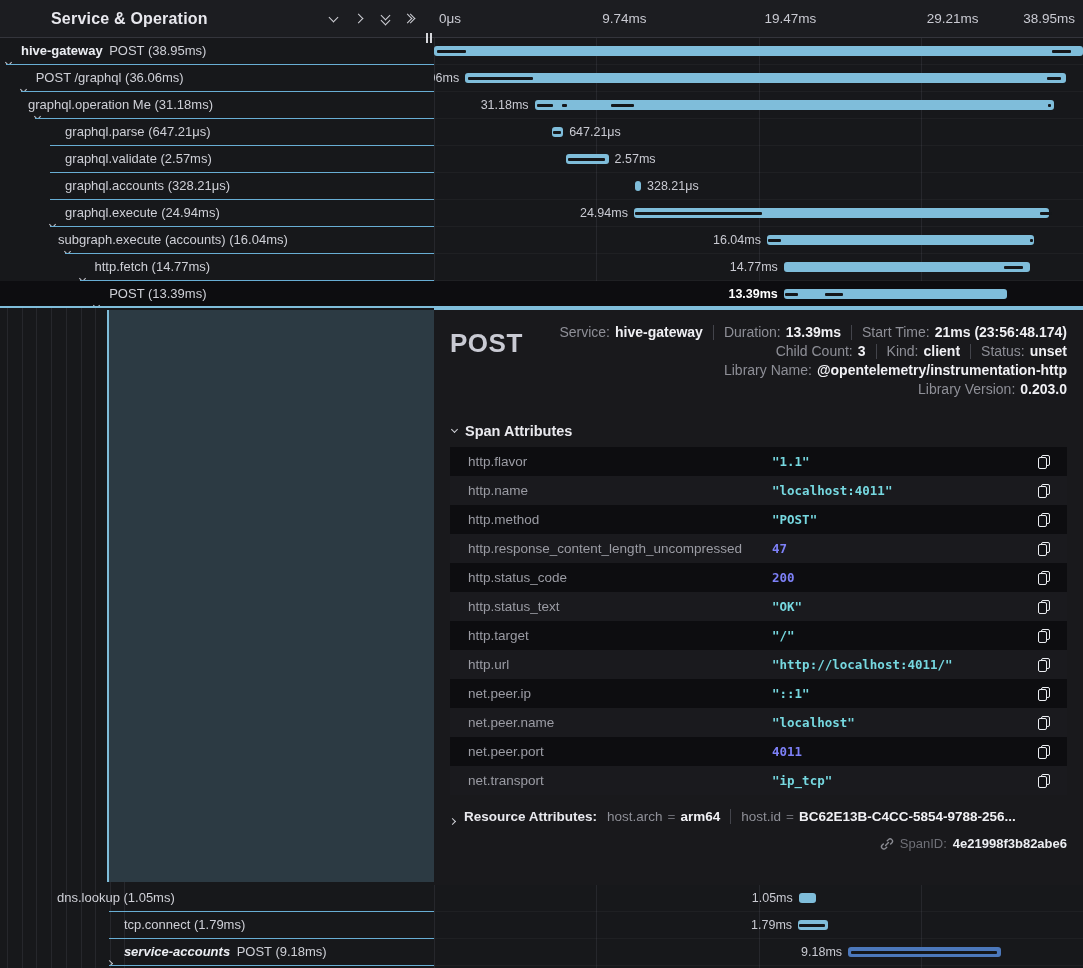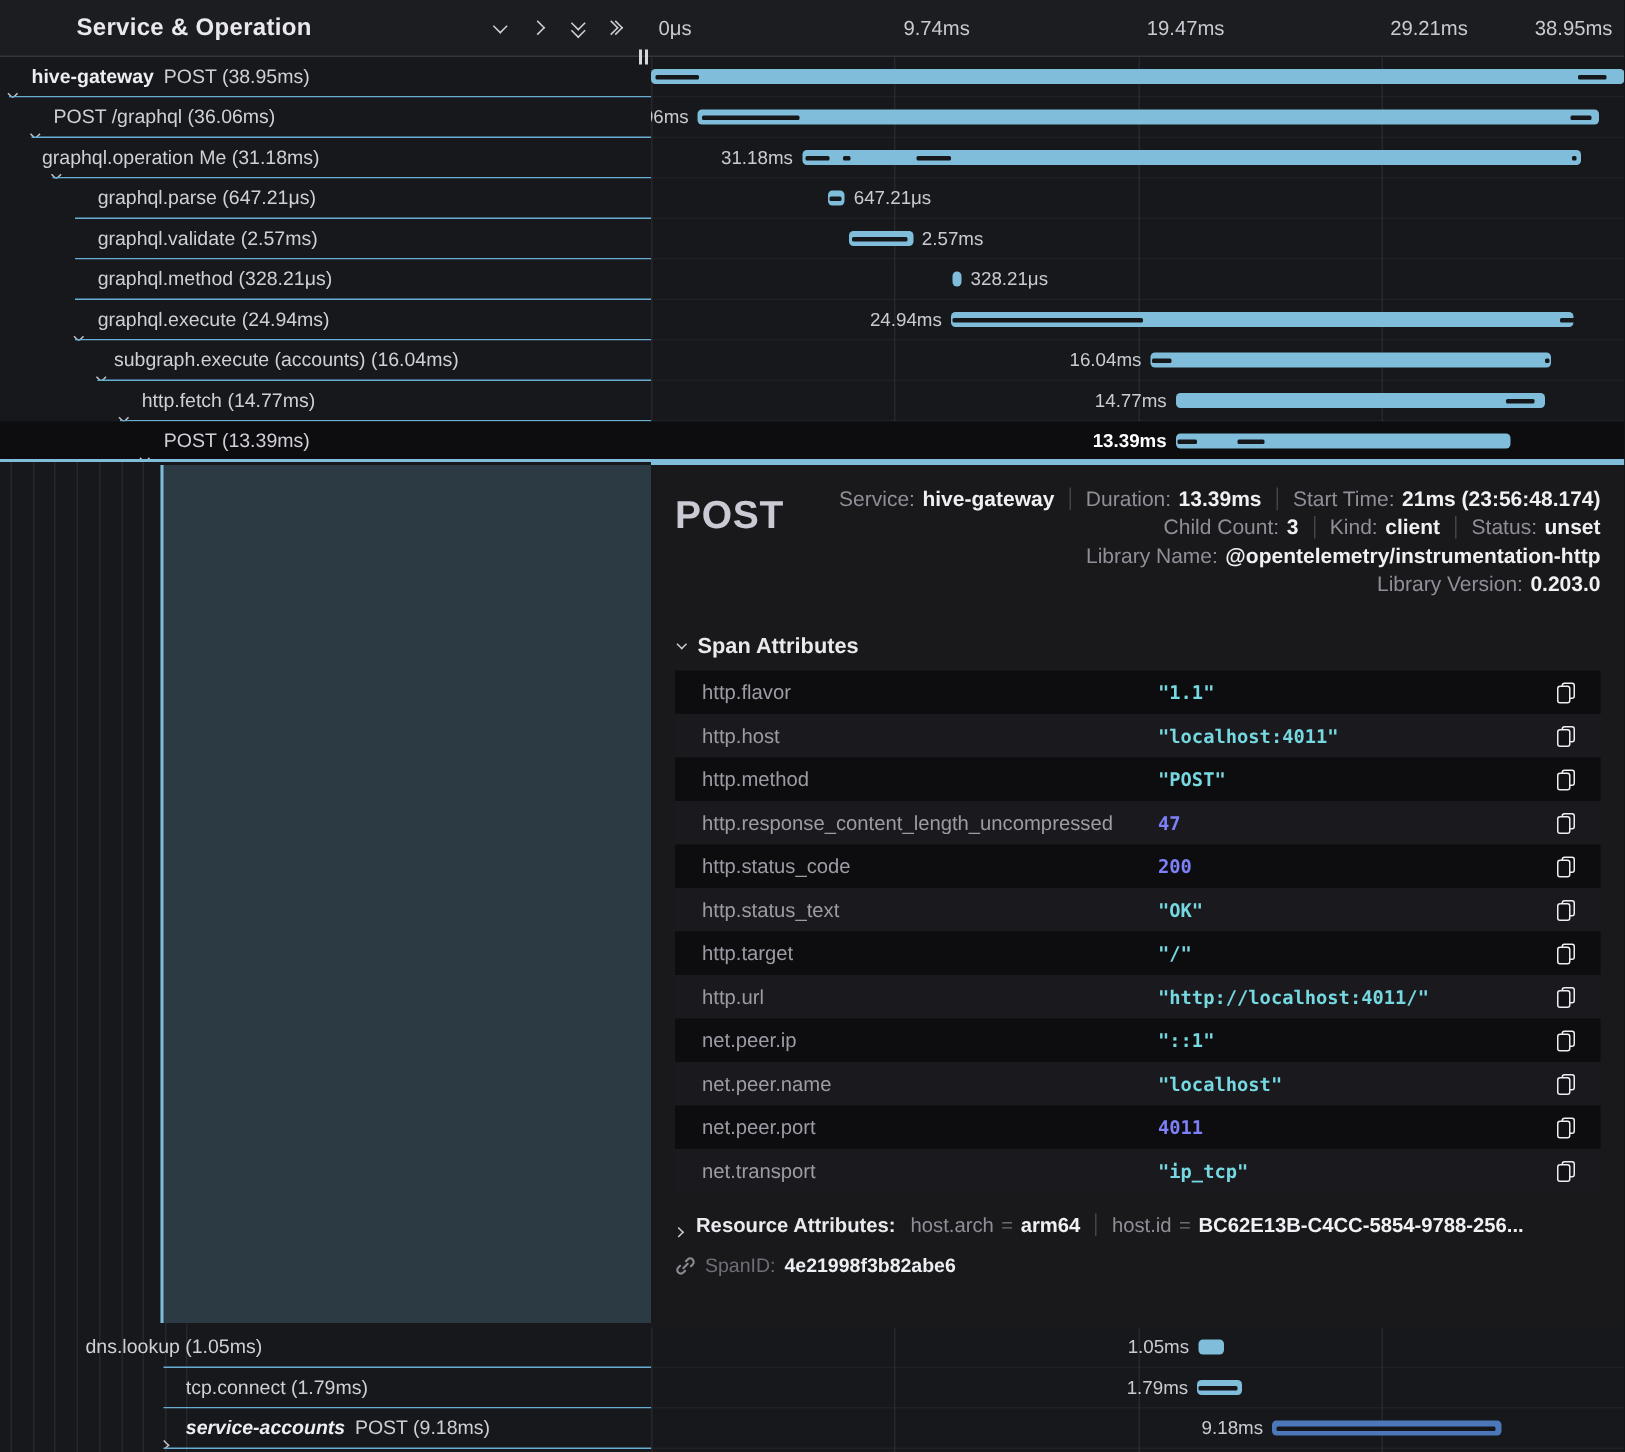--- a/index.html
+++ b/index.html
@@ -75,21 +75,21 @@
   .copy-btn{width:18px;height:18px;display:flex;align-items:center;justify-content:center;cursor:pointer;}
   .copyic{position:relative;width:12px;height:14px;display:inline-block;}
   .copyic::after{content:"";position:absolute;right:0;top:0;width:7px;height:9.5px;border:1.4px solid #eceef2;border-radius:2px;}
   .copyic::before{content:"";position:absolute;left:0;bottom:0;width:7px;height:9.5px;border:1.4px solid #eceef2;border-radius:2px;background:#121216;z-index:1;}
   .res-line{display:flex;align-items:flex-end;margin:14px 0 0 2px;font-size:13.5px;white-space:nowrap;}
   .res-line .chev{width:5px;height:5px;border-width:1.7px;border-color:#cfd0d6;margin-right:9px;}
   .res-title{font-weight:700;color:#e9e9ee;margin-right:10px;}
   .rkey{color:#8e8f97;}
   .req{color:#6b6c73;margin:0 5px;}
   .rval{color:#f0f0f4;font-weight:700;}
-  .spanid{display:flex;align-items:center;justify-content:flex-start;gap:6px;margin-top:12px;font-size:13px;}
+  .spanid{display:flex;align-items:center;justify-content:flex-end;gap:6px;margin-top:12px;font-size:13px;}
   .sid-label{color:#6f7077;}
   .sid-value{color:#eceef2;font-weight:700;}
   .linkic{width:14px;height:14px;}
 </style>
 </head>
 <body>
 
 <div class="app">
 
   <div class="gridlayer">
@@ -183,37 +183,37 @@
       </div>
       <div class="row">
         <div class="name" style="--bl: 50.099999999999994px; padding-left: 65.1px;"><span class="op">graphql.validate (2.57ms)</span></div>
         <div class="time">
           <div class="bar" style="left: 20.3%; width: 6.6%;"></div>
           <div class="btick" style="left: 20.6%; width: 5.8%;"></div>
           <span class="blabel" style="left: calc(26.9% + 6px);">2.57ms</span>
         </div>
       </div>
       <div class="row">
-        <div class="name" style="--bl: 50.099999999999994px; padding-left: 65.1px;"><span class="op">graphql.method (328.21μs)</span></div>
+        <div class="name" style="--bl: 50.099999999999994px; padding-left: 65.1px;"><span class="op">graphql.accounts (328.21μs)</span></div>
         <div class="time">
           <div class="bar" style="left: 31%; width: 0.9%;"></div>
           <span class="blabel" style="left: calc(31.9% + 6px);">328.21μs</span>
         </div>
       </div>
       <div class="row">
         <div class="name" style="--bl: 50.099999999999994px; padding-left: 65.1px;"><span class="tg" style="--bl: 50.099999999999994px;"><i class="chev down"></i></span><span class="op">graphql.execute (24.94ms)</span></div>
         <div class="time">
           <div class="bar" style="left: 30.8%; width: 64%;"></div>
           <div class="btick" style="left: 31%; width: 19.5%;"></div>
           <div class="btick" style="left: 93.4%; width: 1.8%;"></div>
           <span class="blabel" style="right: calc(69.2% + 6px);">24.94ms</span>
         </div>
       </div>
       <div class="row">
-        <div class="name" style="--bl: 64.8px; padding-left: 76px;"><span class="tg" style="--bl: 64.8px;"><i class="chev down"></i></span><span class="op">subgraph.execute (accounts) (16.04ms)</span></div>
+        <div class="name" style="--bl: 64.8px; padding-left: 58px;"><span class="tg" style="--bl: 64.8px;"><i class="chev down"></i></span><span class="op">subgraph.execute (accounts) (16.04ms)</span></div>
         <div class="time">
           <div class="bar" style="left: 51.3%; width: 41.2%;"></div>
           <div class="btick" style="left: 51.5%; width: 2%;"></div>
           <div class="btick" style="left: 91.9%; width: 0.4%;"></div>
           <span class="blabel" style="right: calc(48.7% + 6px);">16.04ms</span>
         </div>
       </div>
       <div class="row">
         <div class="name" style="--bl: 79.5px; padding-left: 94.5px;"><span class="tg" style="--bl: 79.5px;"><i class="chev down"></i></span><span class="op">http.fetch (14.77ms)</span></div>
         <div class="time">
@@ -298,21 +298,21 @@
     </div>
     <div class="attr-table" id="attr-table">
         <div class="attr-row">
           <span class="akey">http.flavor</span>
           <span class="aval str">"1.1"</span>
           <span class="copy-btn">
             <i class="copyic"></i>
           </span>
         </div>
         <div class="attr-row">
-          <span class="akey">http.host</span>
+          <span class="akey">http.name</span>
           <span class="aval str">"localhost:4011"</span>
           <span class="copy-btn">
             <i class="copyic"></i>
           </span>
         </div>
         <div class="attr-row">
           <span class="akey">http.method</span>
           <span class="aval str">"POST"</span>
           <span class="copy-btn">
             <i class="copyic"></i>

